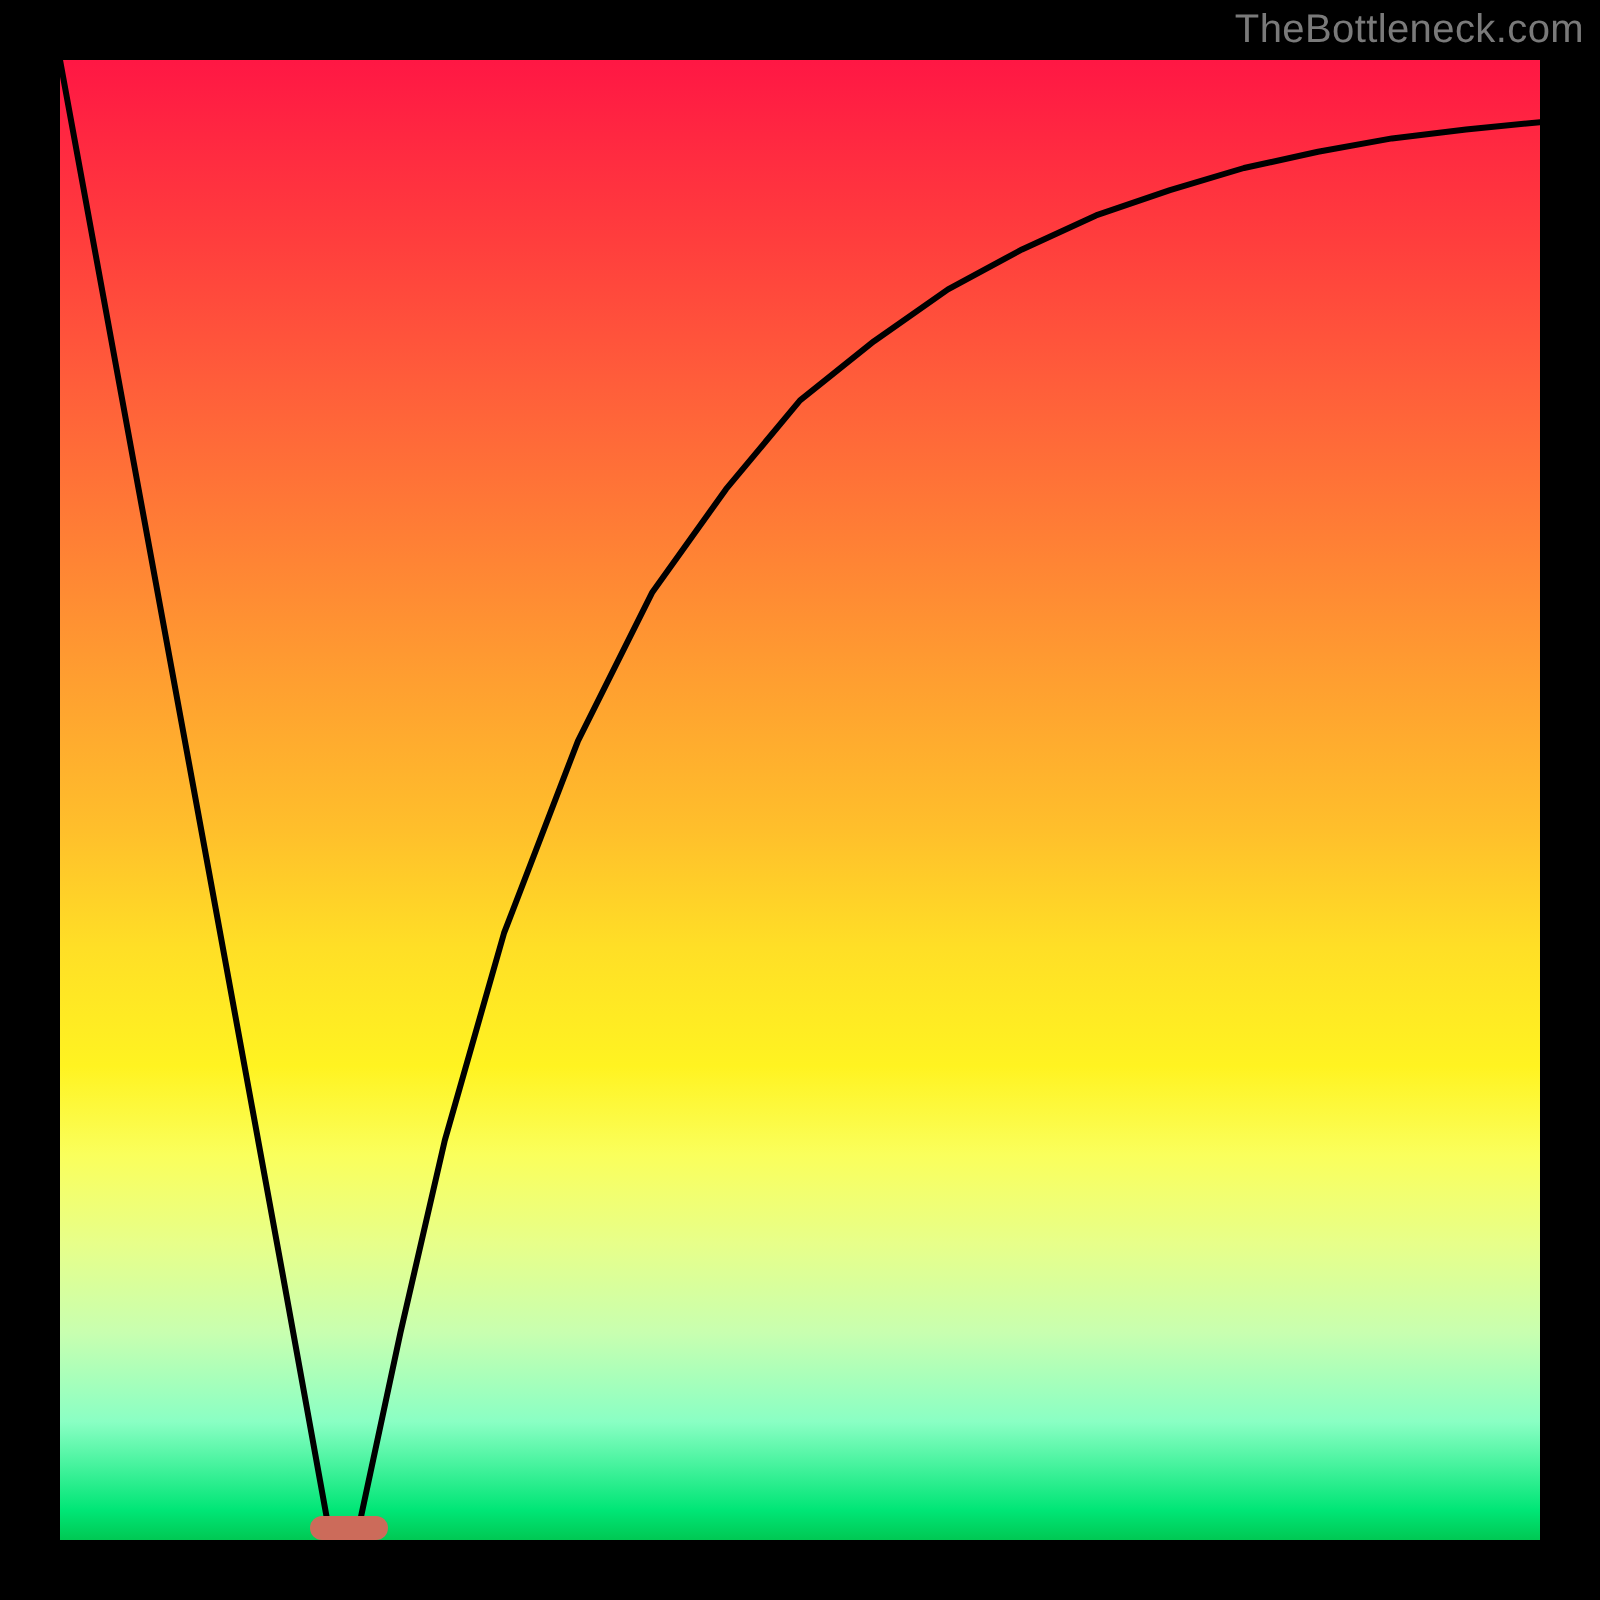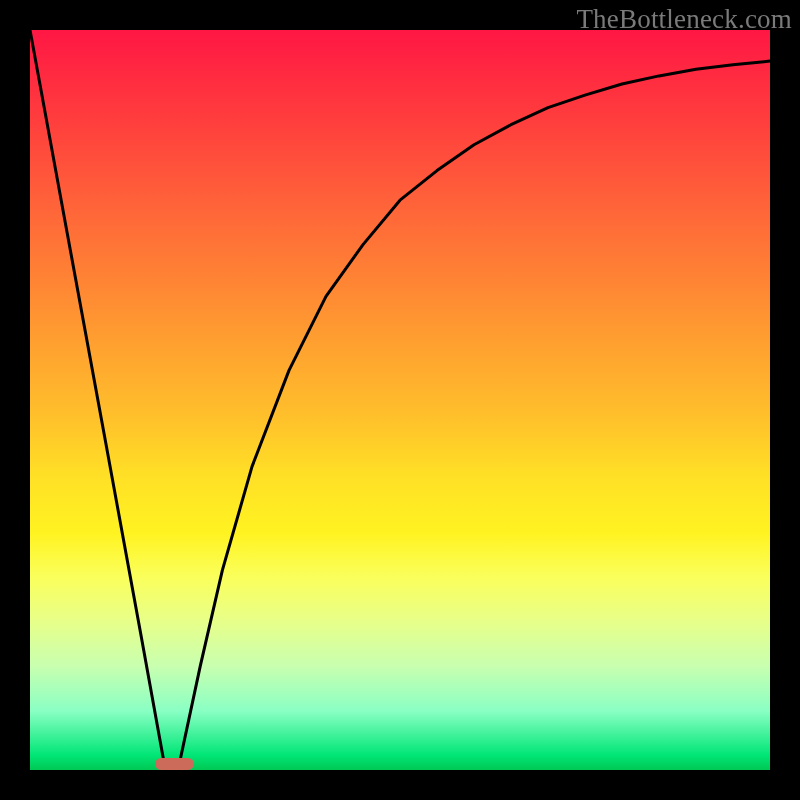--- a/index.html
+++ b/index.html
@@ -40,22 +40,22 @@
       #8affc4 92%,
       #00e676 98%,
       #00c853 100%
     );
   }
   .watermark {
     position: absolute;
     top: 4px;
     right: 8px;
     color: #7a7a7a;
-    font-family: Liberation Serif, serif;
-    font-size: 27px;
+    font-family: Liberation Sans, sans-serif;
+    font-size: 20px;
     letter-spacing: 0.2px;
   }
   svg.curves {
     position: absolute;
     top: 30px;
     left: 30px;
     width: 740px;
     height: 740px;
   }
   .marker {

